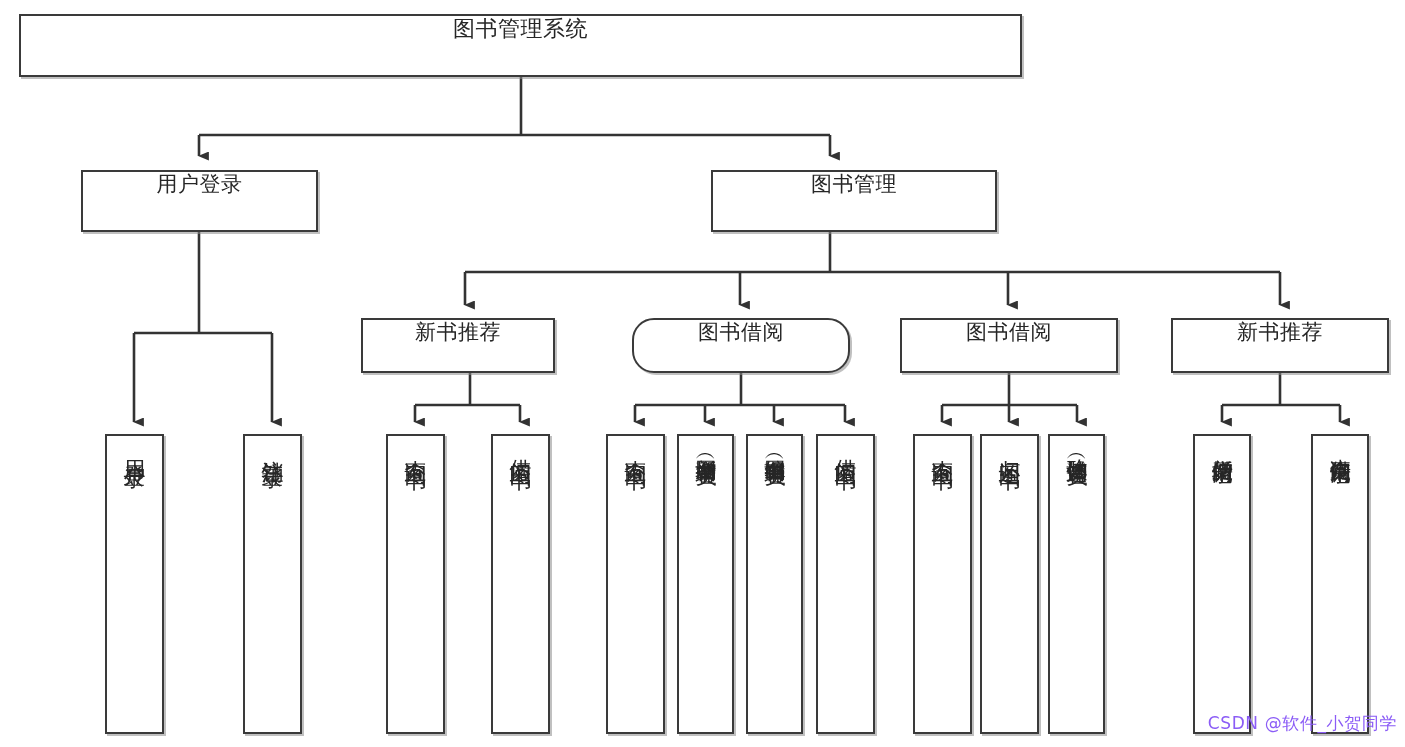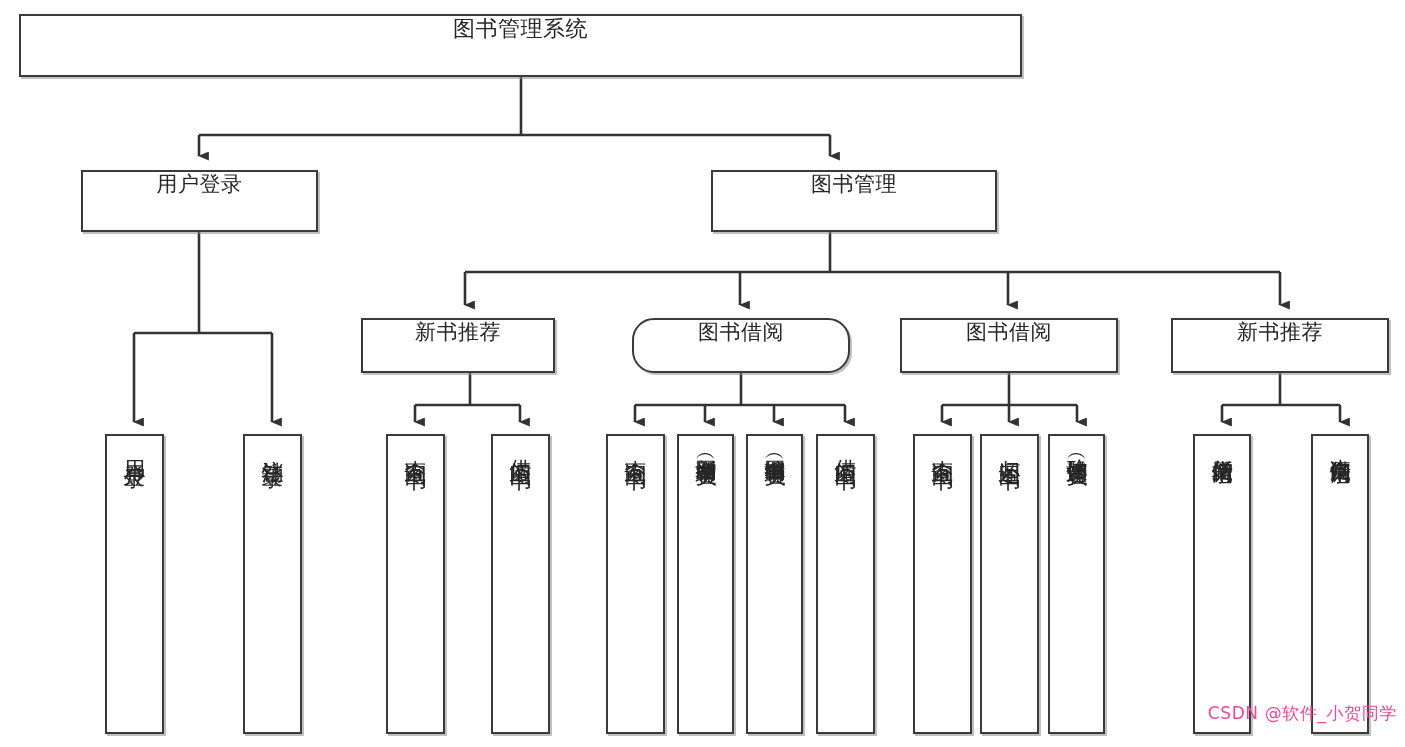--- a/index.html
+++ b/index.html
@@ -69,23 +69,23 @@
     max-height: 284px;
   }
   .node.vert.tight .label {
     letter-spacing: 1px;
     font-size: 21px;
   }
   
   #watermark {
     position: absolute;
     right: 8px;
-    bottom: 22px;
+    bottom: 12px;
     font-size: 17px;
-    color: #ec4899;
+    color: #8b5cf6;
     letter-spacing: 0.6px;
     user-select: none;
     white-space: nowrap;
     margin-top: 26px;
   }
 </style>
 </head>
 <body>
 
 <div id="canvas">

